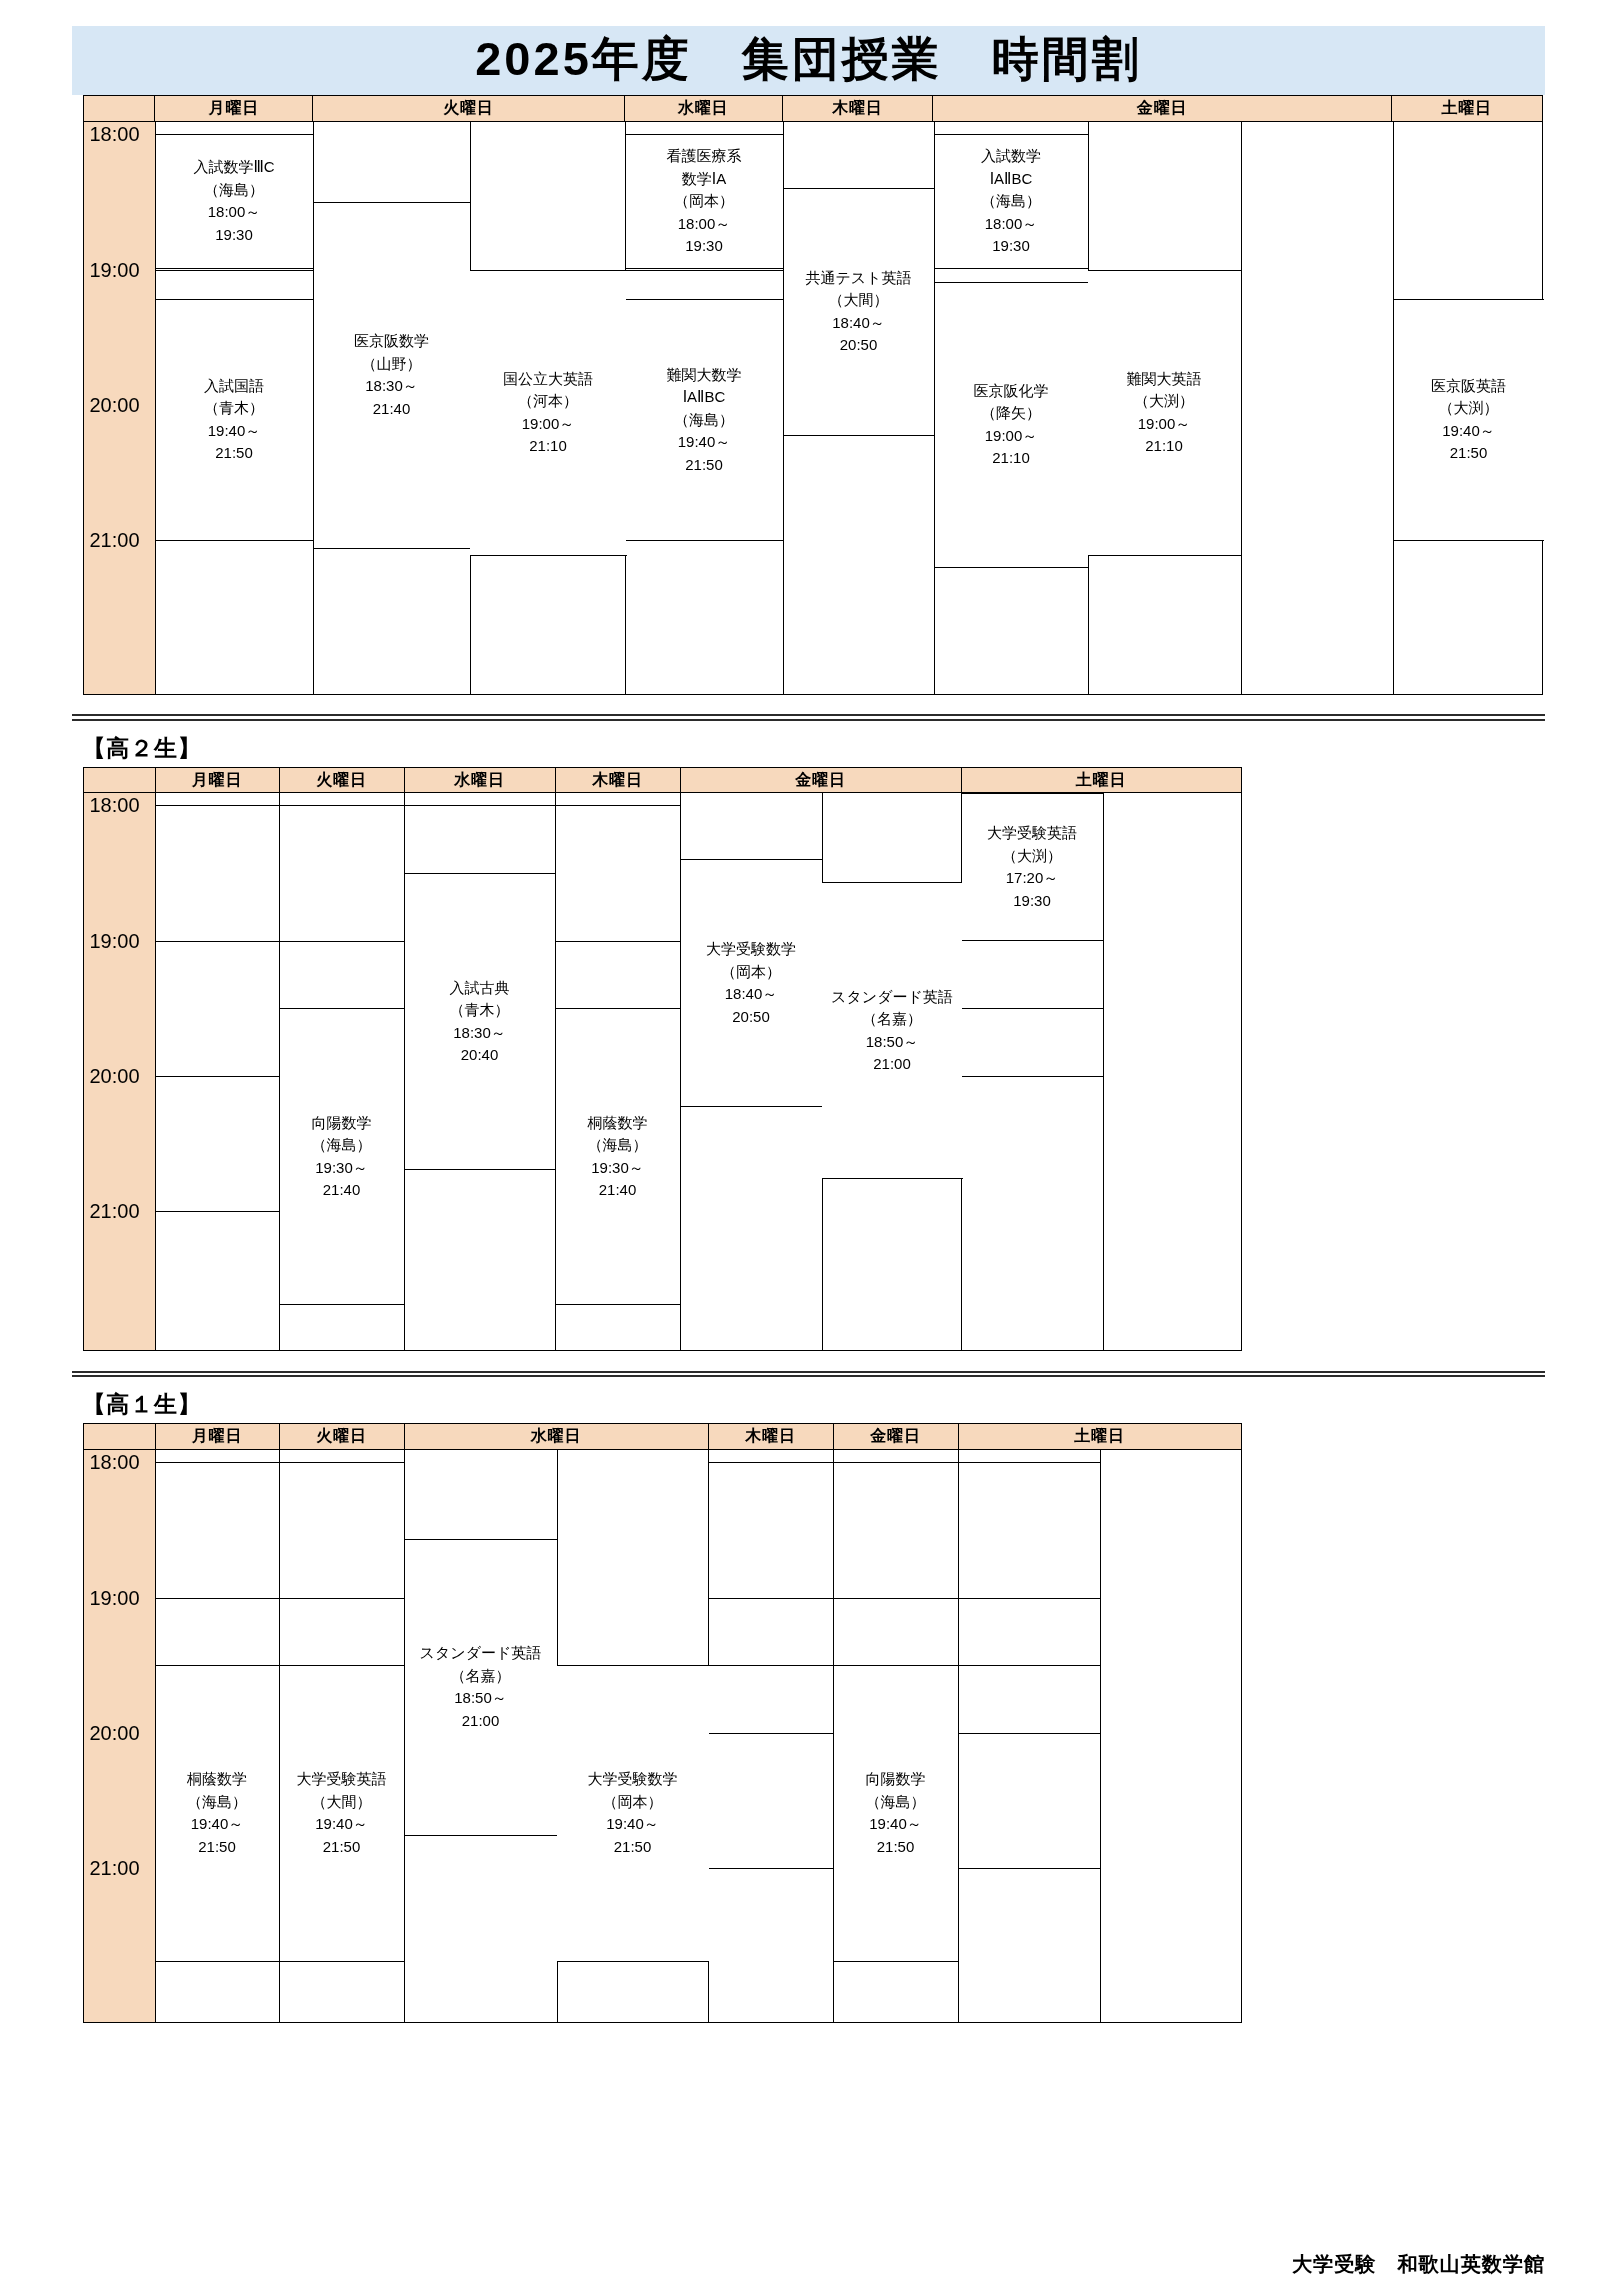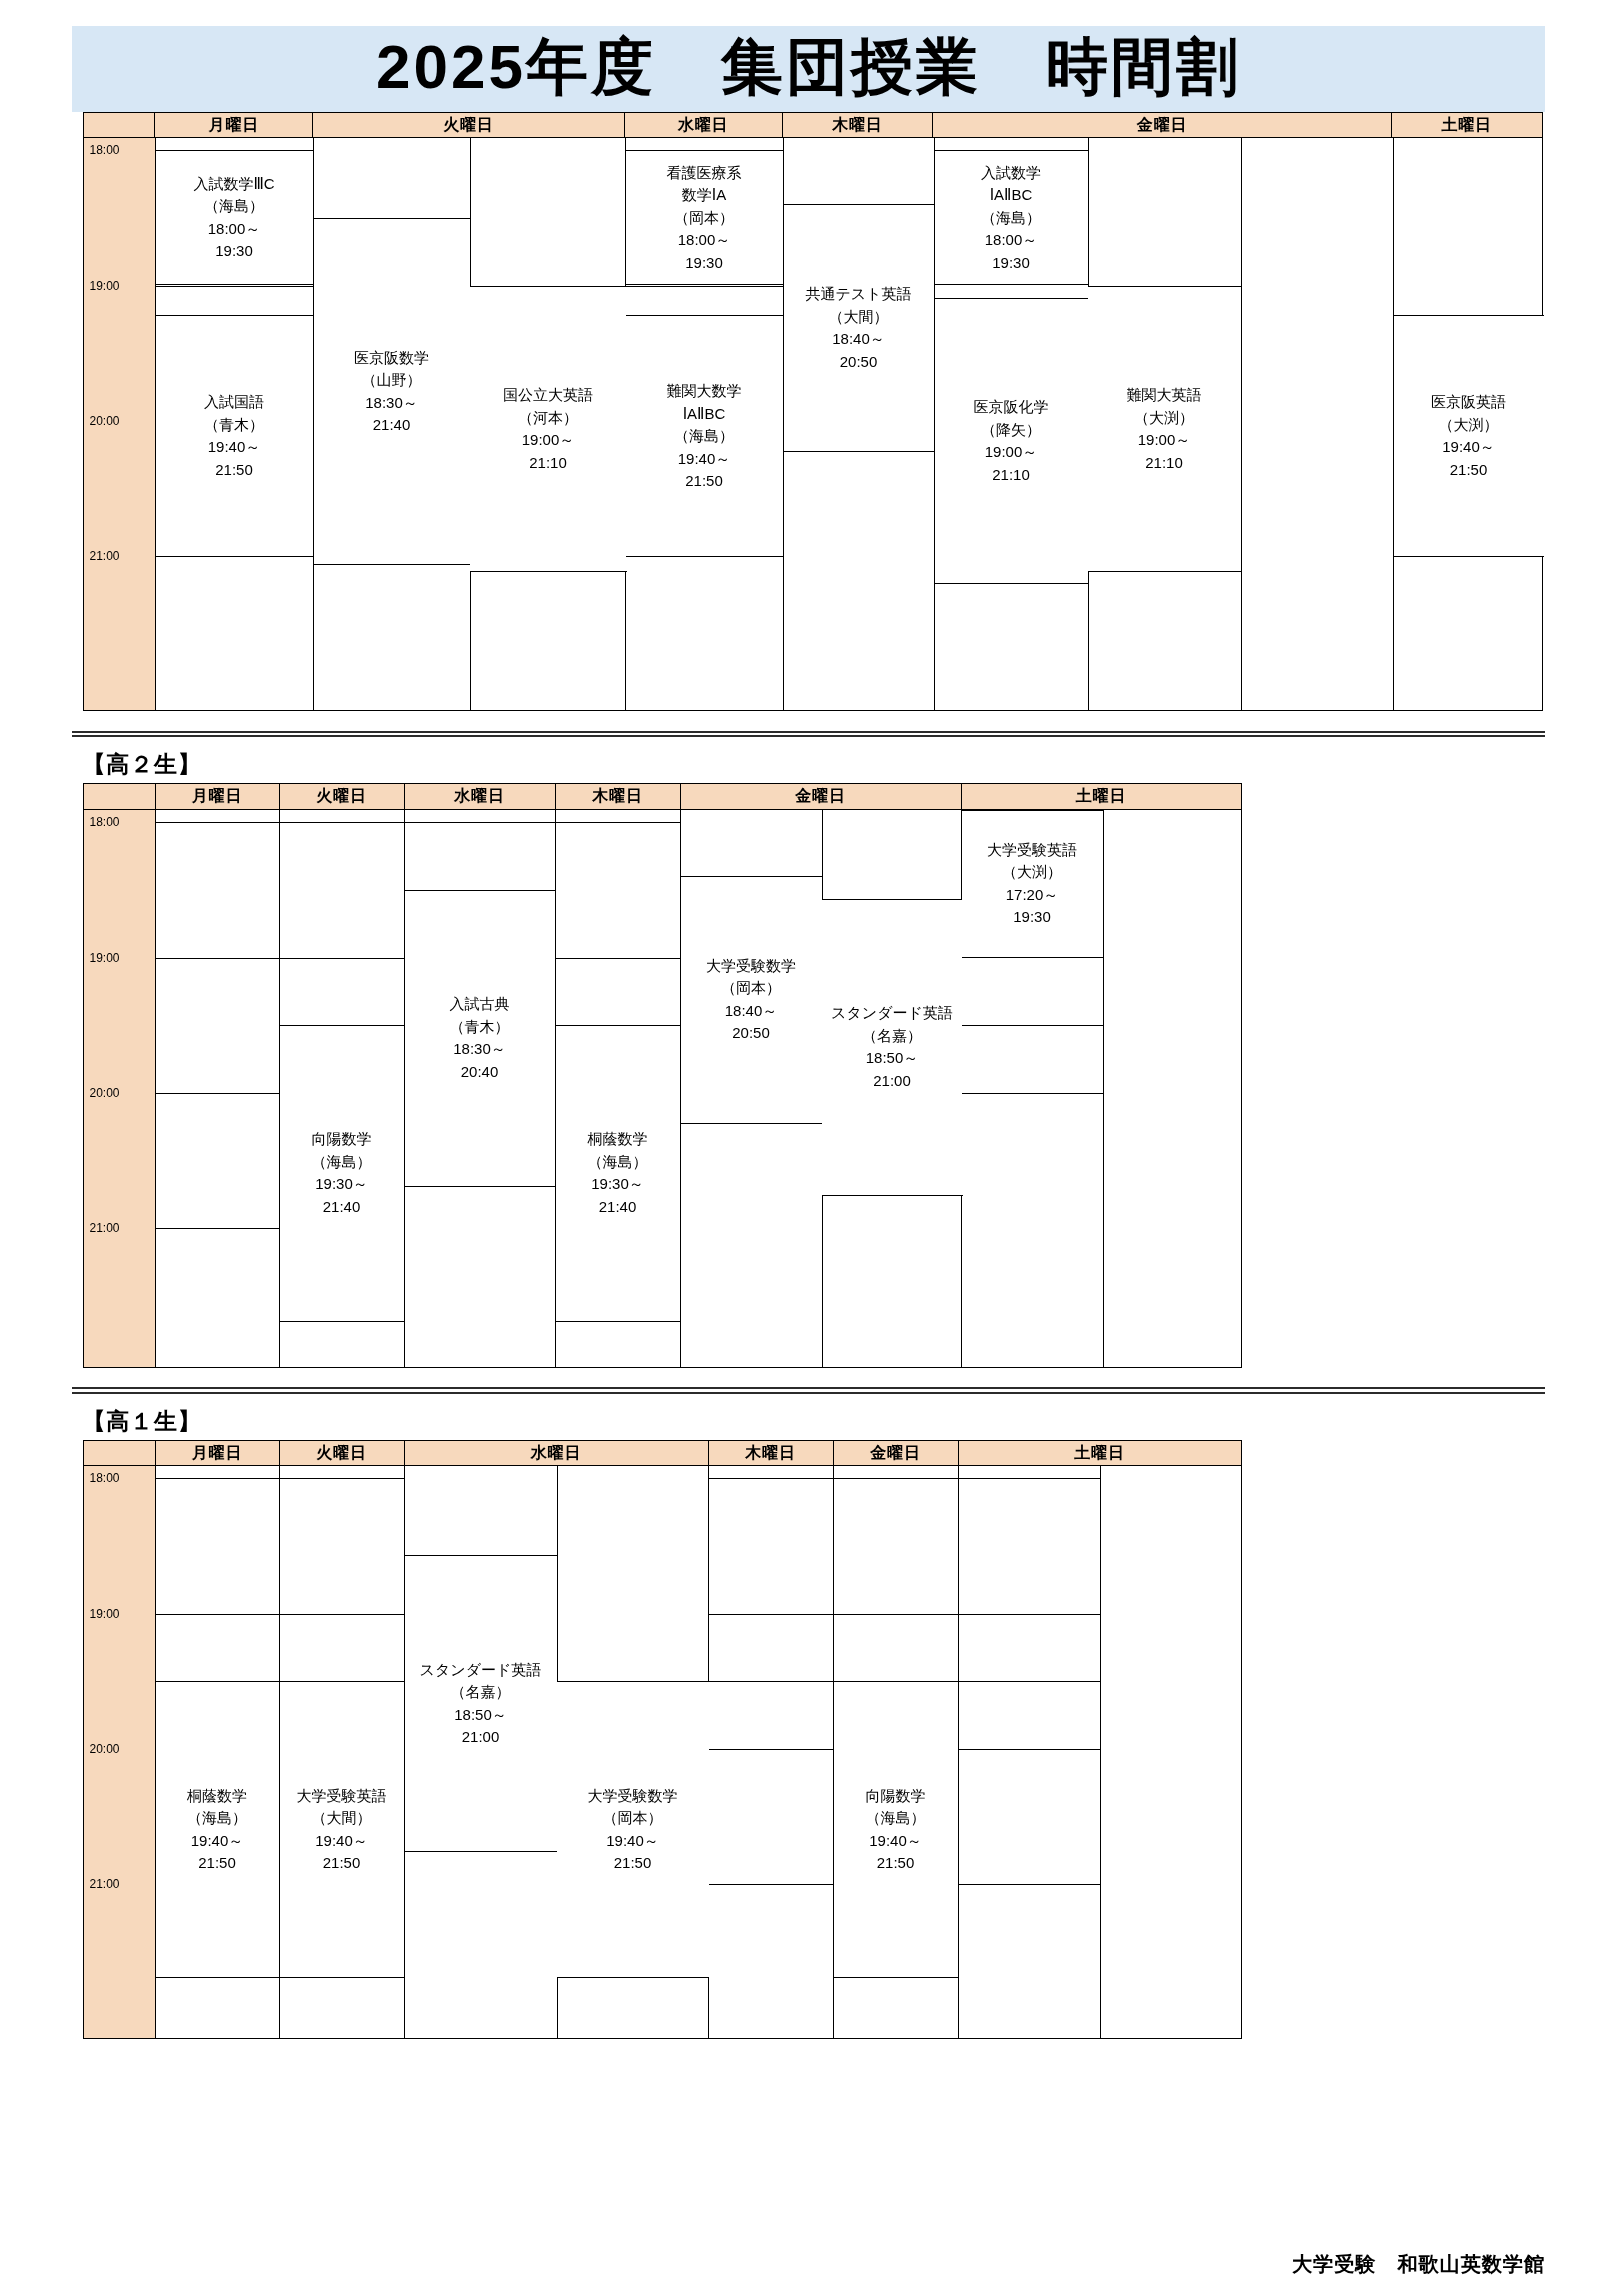--- a/index.html
+++ b/index.html
@@ -26,21 +26,21 @@
     background: #d7e7f5;
     padding: 7.5px 0 10.5px 0;
     text-align: center;
   }
   .header-sub {
     font-size: 19.6px;
     letter-spacing: 0.8px;
     margin-bottom: 1.5px;
   }
   .header-title {
-    font-size: 62px;
+    font-size: 47px;
     font-weight: bold;
     letter-spacing: 3px;
     line-height: 1.1;
   }
 
   
   .section-heading {
     font-size: 23px;
     font-weight: bold;
     margin: 12px 0 3px 10.5px;
@@ -90,21 +90,21 @@
   .time-col {
     background: #f7d9bd;
     border-right: 1.5px solid #000;
     box-sizing: border-box;
     position: relative;
     flex: none;
   }
   .time-label {
     position: absolute;
     left: 6px;
-    font-size: 12px;
+    font-size: 20px;
     transform: translateY(-50%);
   }
   .day-col {
     border-right: 1.5px solid #000;
     box-sizing: border-box;
     position: relative;
     flex: none;
   }
   .day-col:last-child { border-right: none; }
   .subcol {

